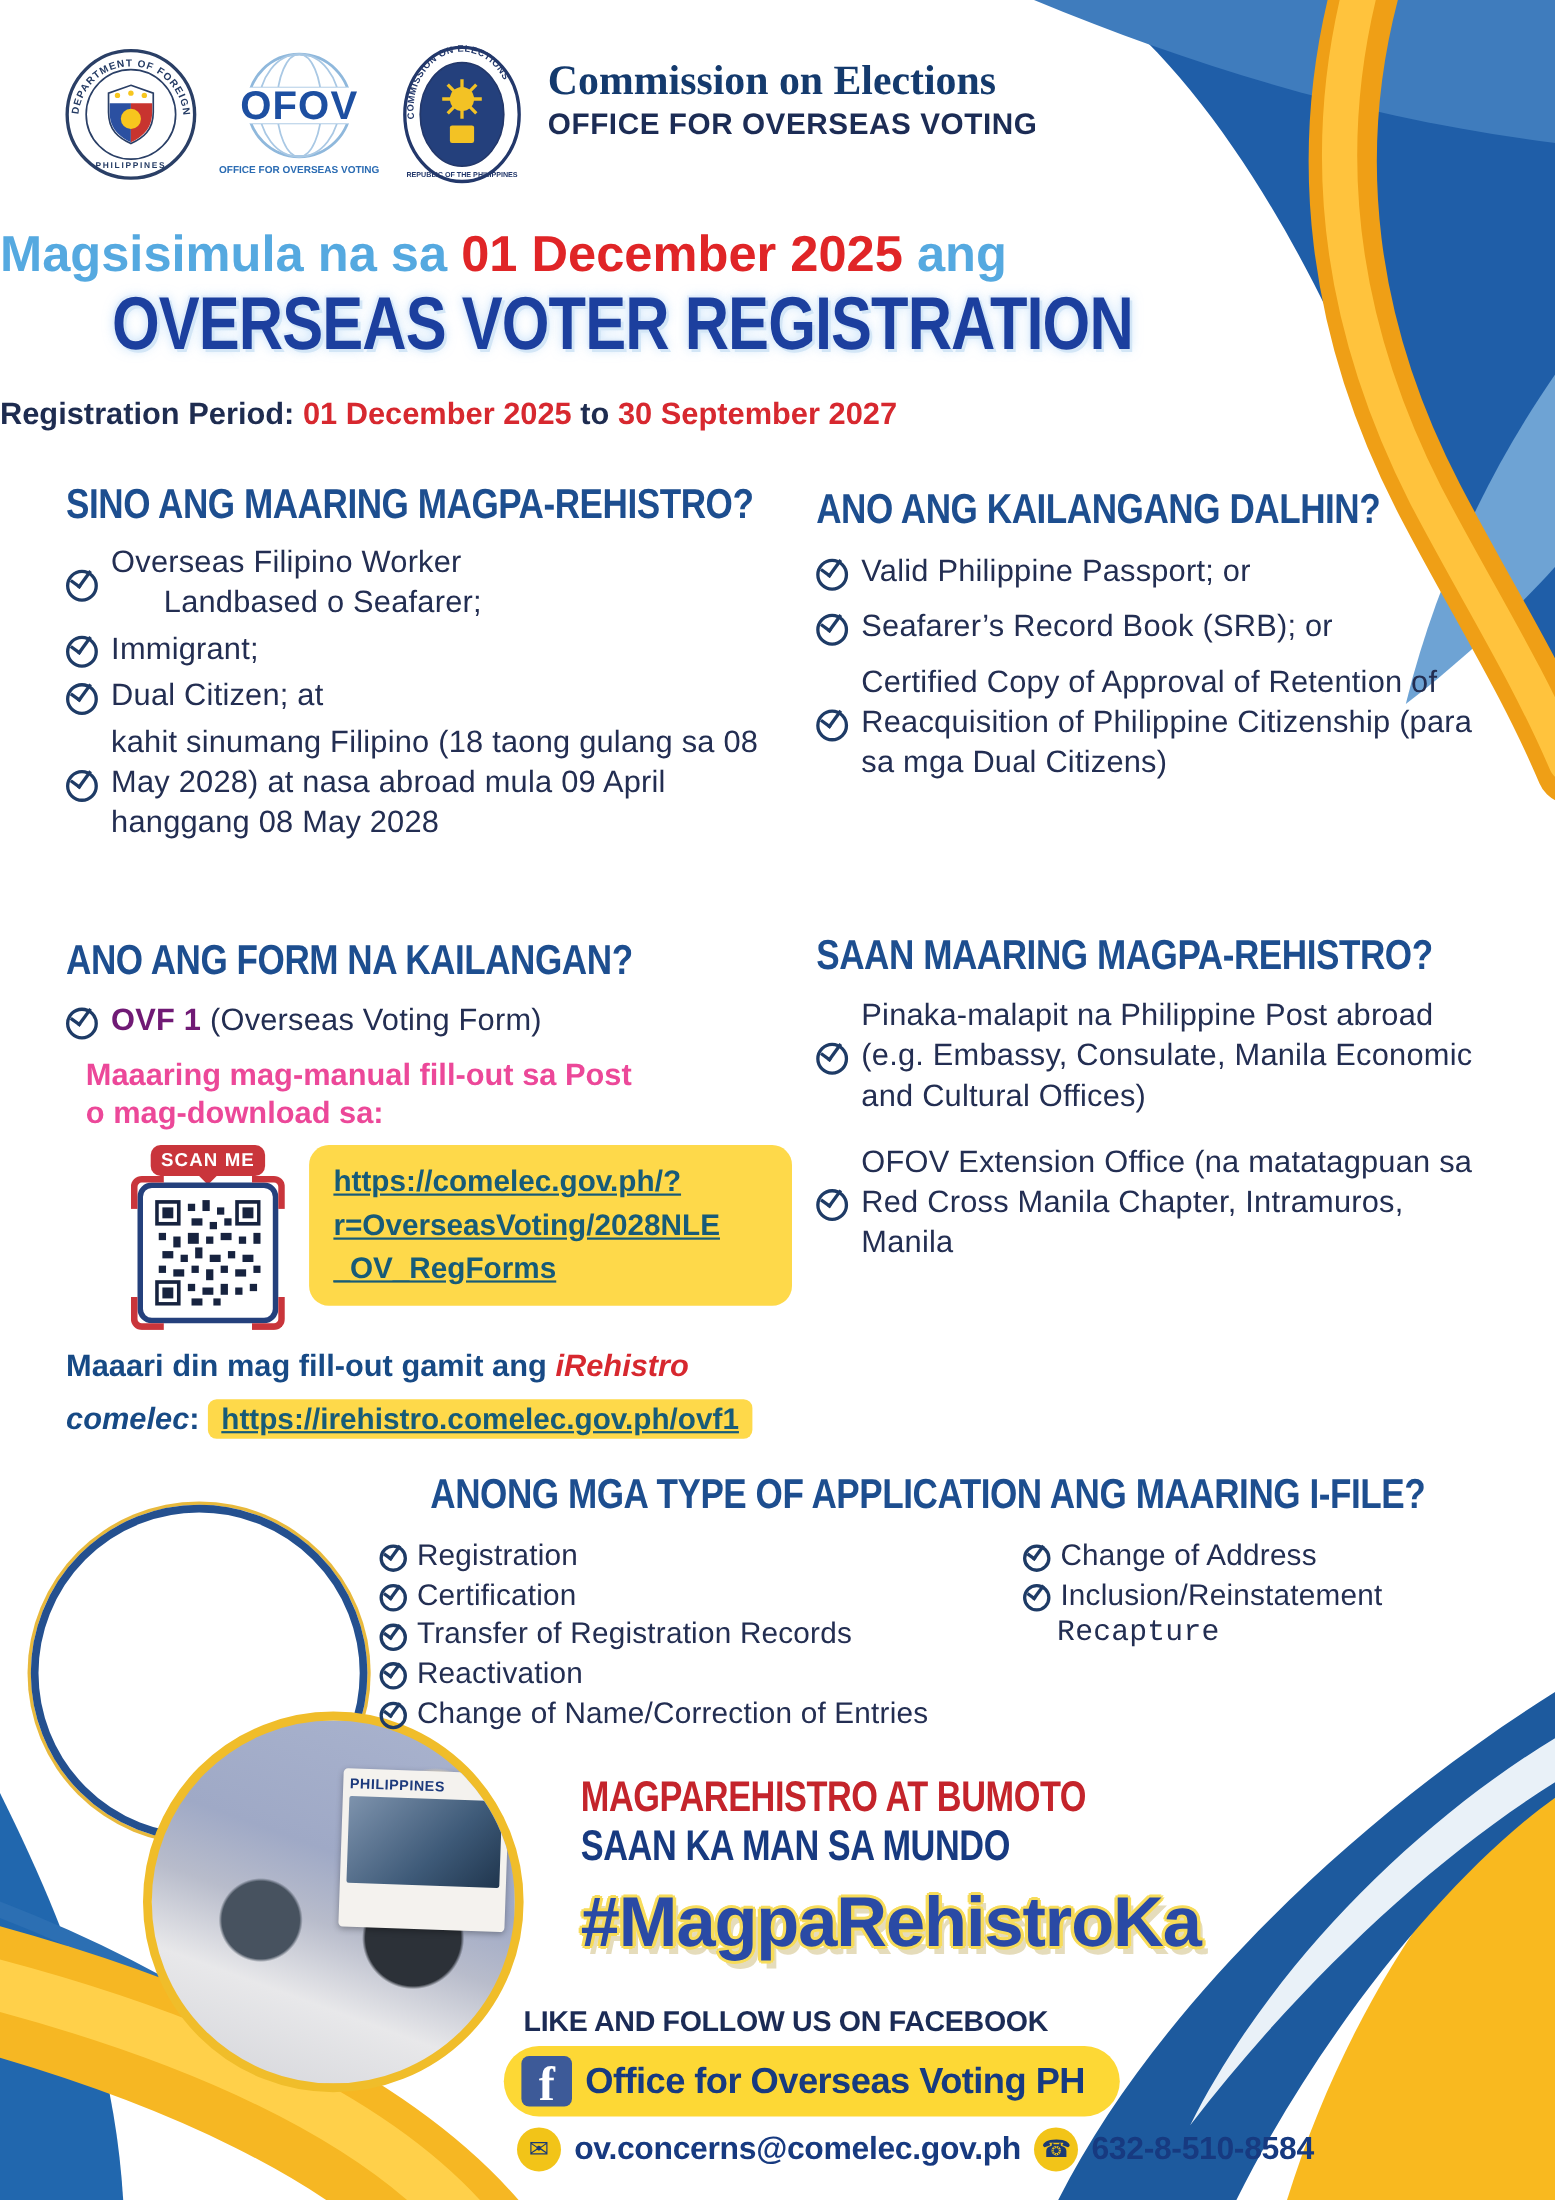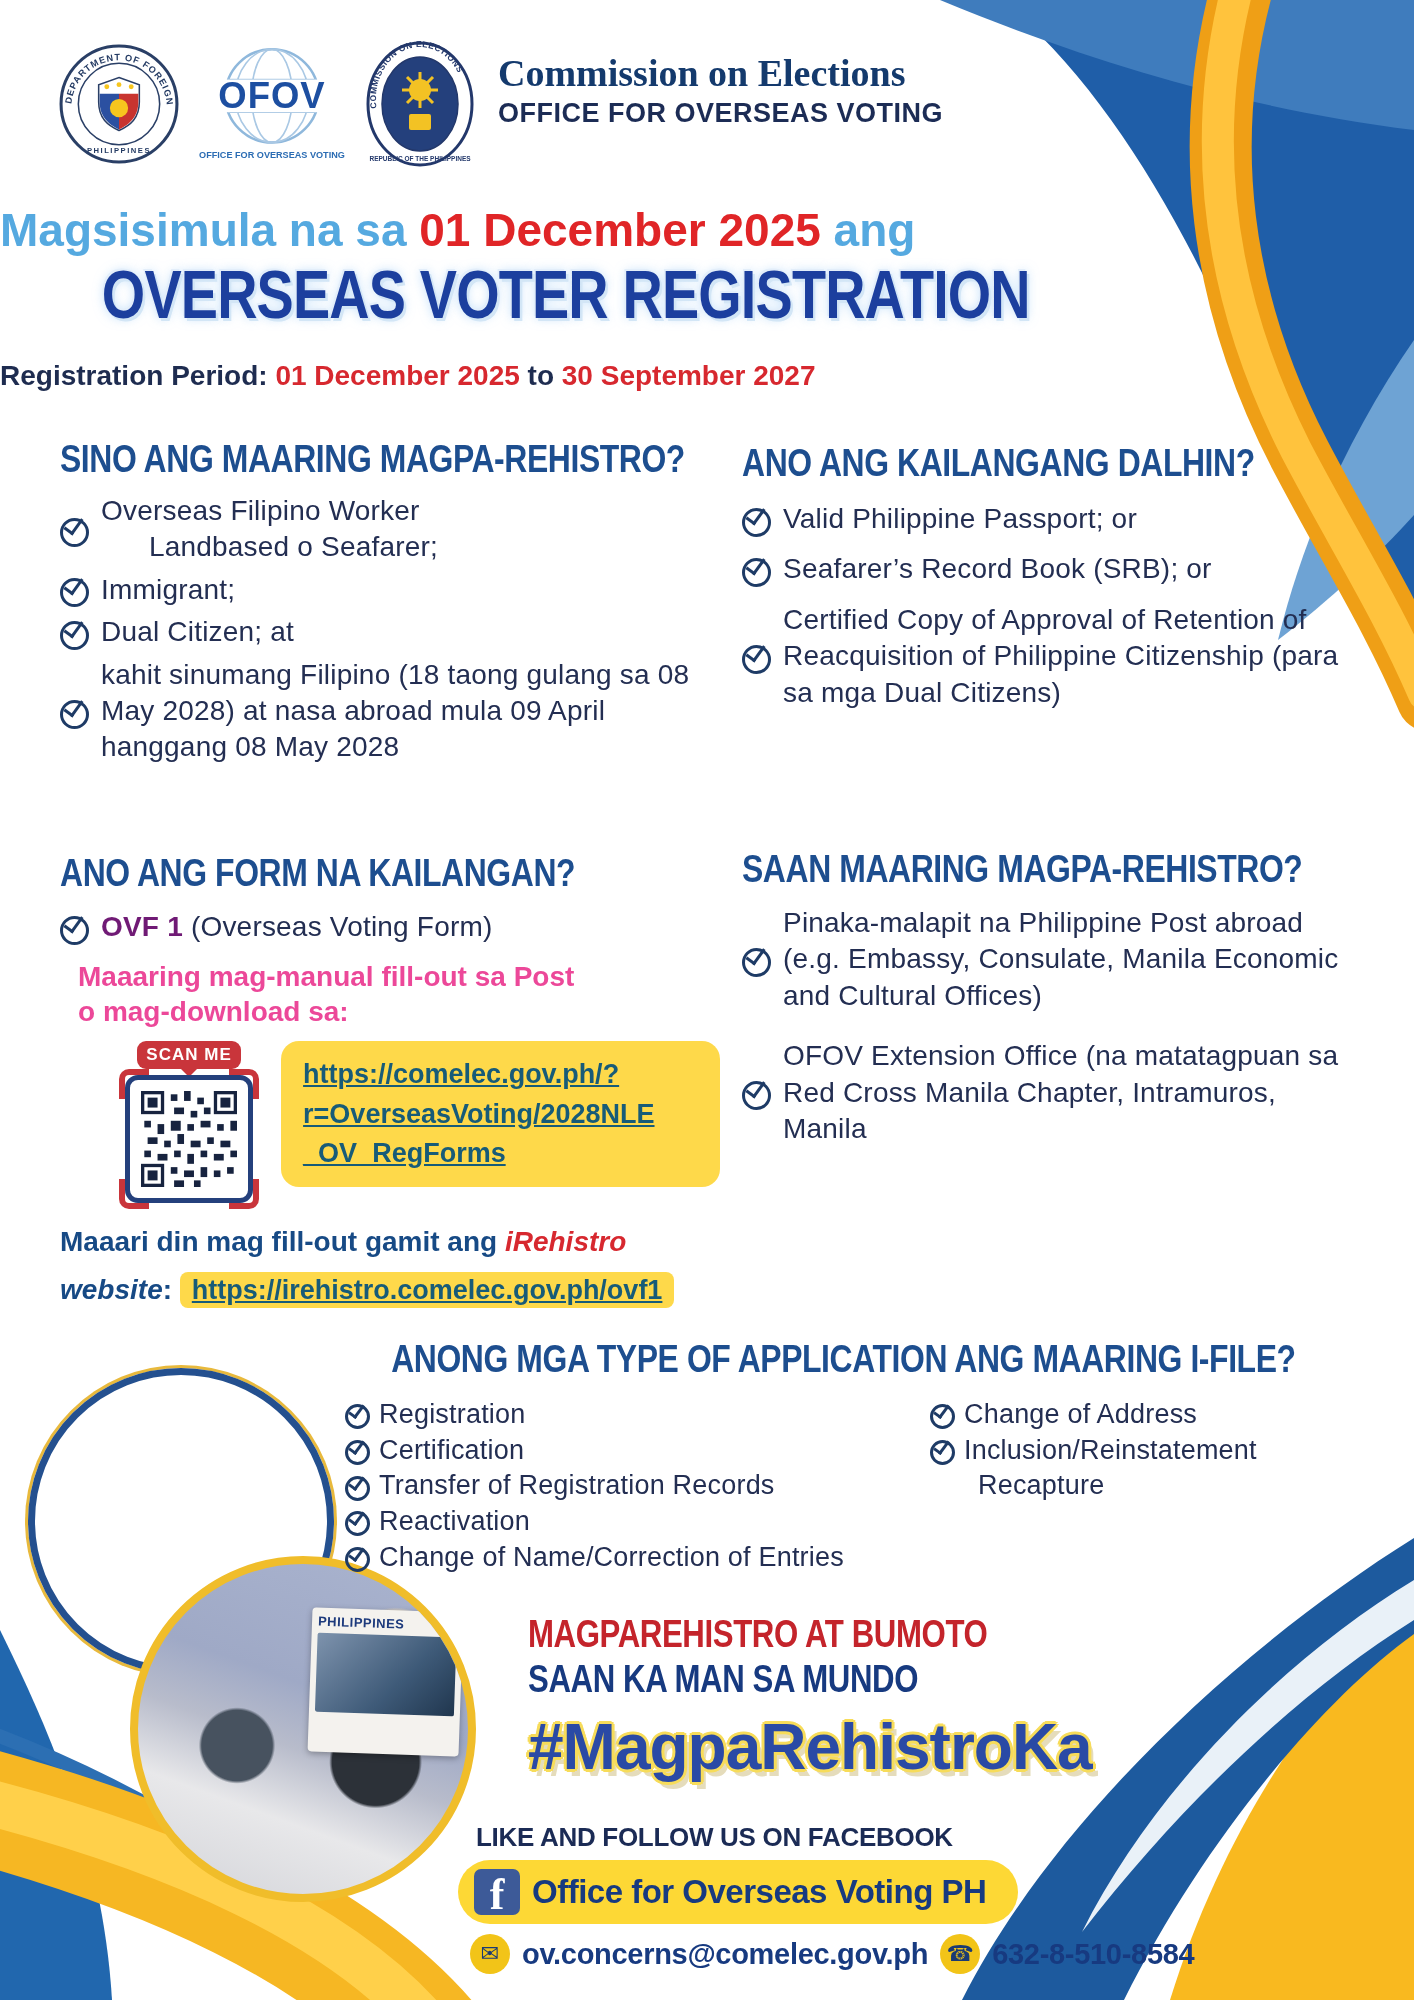--- a/index.html
+++ b/index.html
@@ -58,21 +58,21 @@
   .ireh .red-it{color:#d7282f;font-style:italic;}
   .ireh .it{font-style:italic;}
   .hl-link{background:#fed94a;border-radius:8px;padding:3px 12px;color:#175b78;font-size:27px;
            text-decoration:underline;font-weight:700;}
   
   .apps-h{width:100%;text-align:center;}
   .apps-h>span{display:inline-block;transform:scaleX(.84);transform-origin:center;font-weight:800;
     font-size:38px;letter-spacing:-.5px;color:#1d4e8f;white-space:nowrap;}
   .apps .t{font-size:27px;line-height:1.32;}
   .apps .li{gap:9px;}
-  .indent{margin-left:48px;}
+  .indent{margin-left:31px;font-family:Liberation Mono, monospace;}
   
   .photo{border-radius:50%;z-index:2;overflow:hidden;}
   #photo1{left:28px;top:1368px;width:292px;height:292px;border:7px solid #24508f;box-shadow:0 0 0 3px #e8b93c;
     background:
       radial-gradient(circle at 30% 85%,#101317 0 16%,transparent 17%),
       radial-gradient(circle at 55% 80%,#1b2docs 0,transparent 0),
       radial-gradient(circle at 62% 78%,#23303a 0 10%,transparent 11%),
       radial-gradient(circle at 42% 60%,#2e4c6e 0 9%,transparent 10%),
       radial-gradient(circle at 75% 55%,#3c3229 0 8%,transparent 9%),
       linear-gradient(180deg,#d9c79f 0%,#cbb488 22%,#b8a07a 34%,#8a6a4e 46%,#7d2a22 68%,#5d1d18 100%);}
@@ -318,21 +318,21 @@
         </div>
       </div>
       <div class="linkbox">
         <span>https://comelec.gov.ph/?</span>
         <span>r=OverseasVoting/2028NLE</span>
         <span>_OV_RegForms</span>
       </div>
     </div>
     <div class="ireh" style="margin-top:18px;">
       <div><span>Maaari din mag fill-out gamit ang </span><span class="red-it">iRehistro</span></div>
-      <div style="margin-top:6px;"><span class="it">website</span><span>: </span><span class="hl-link">https://irehistro.comelec.gov.ph/ovf1</span></div>
+      <div style="margin-top:6px;"><span class="it">comelec</span><span>: </span><span class="hl-link">https://irehistro.comelec.gov.ph/ovf1</span></div>
     </div>
   </div>
 
   <div class="abs" id="sec-where">
     <span class="sec-h">SAAN MAARING MAGPA-REHISTRO?</span>
     <div class="list" style="margin-top:14px;">
       <div class="li" style="margin-bottom:24px;">
           <span class="ck"></span>
           <span class="t">Pinaka-malapit na Philippine Post abroad (e.g. Embassy, Consulate, Manila Economic and Cultural Offices)</span>
         </div>

